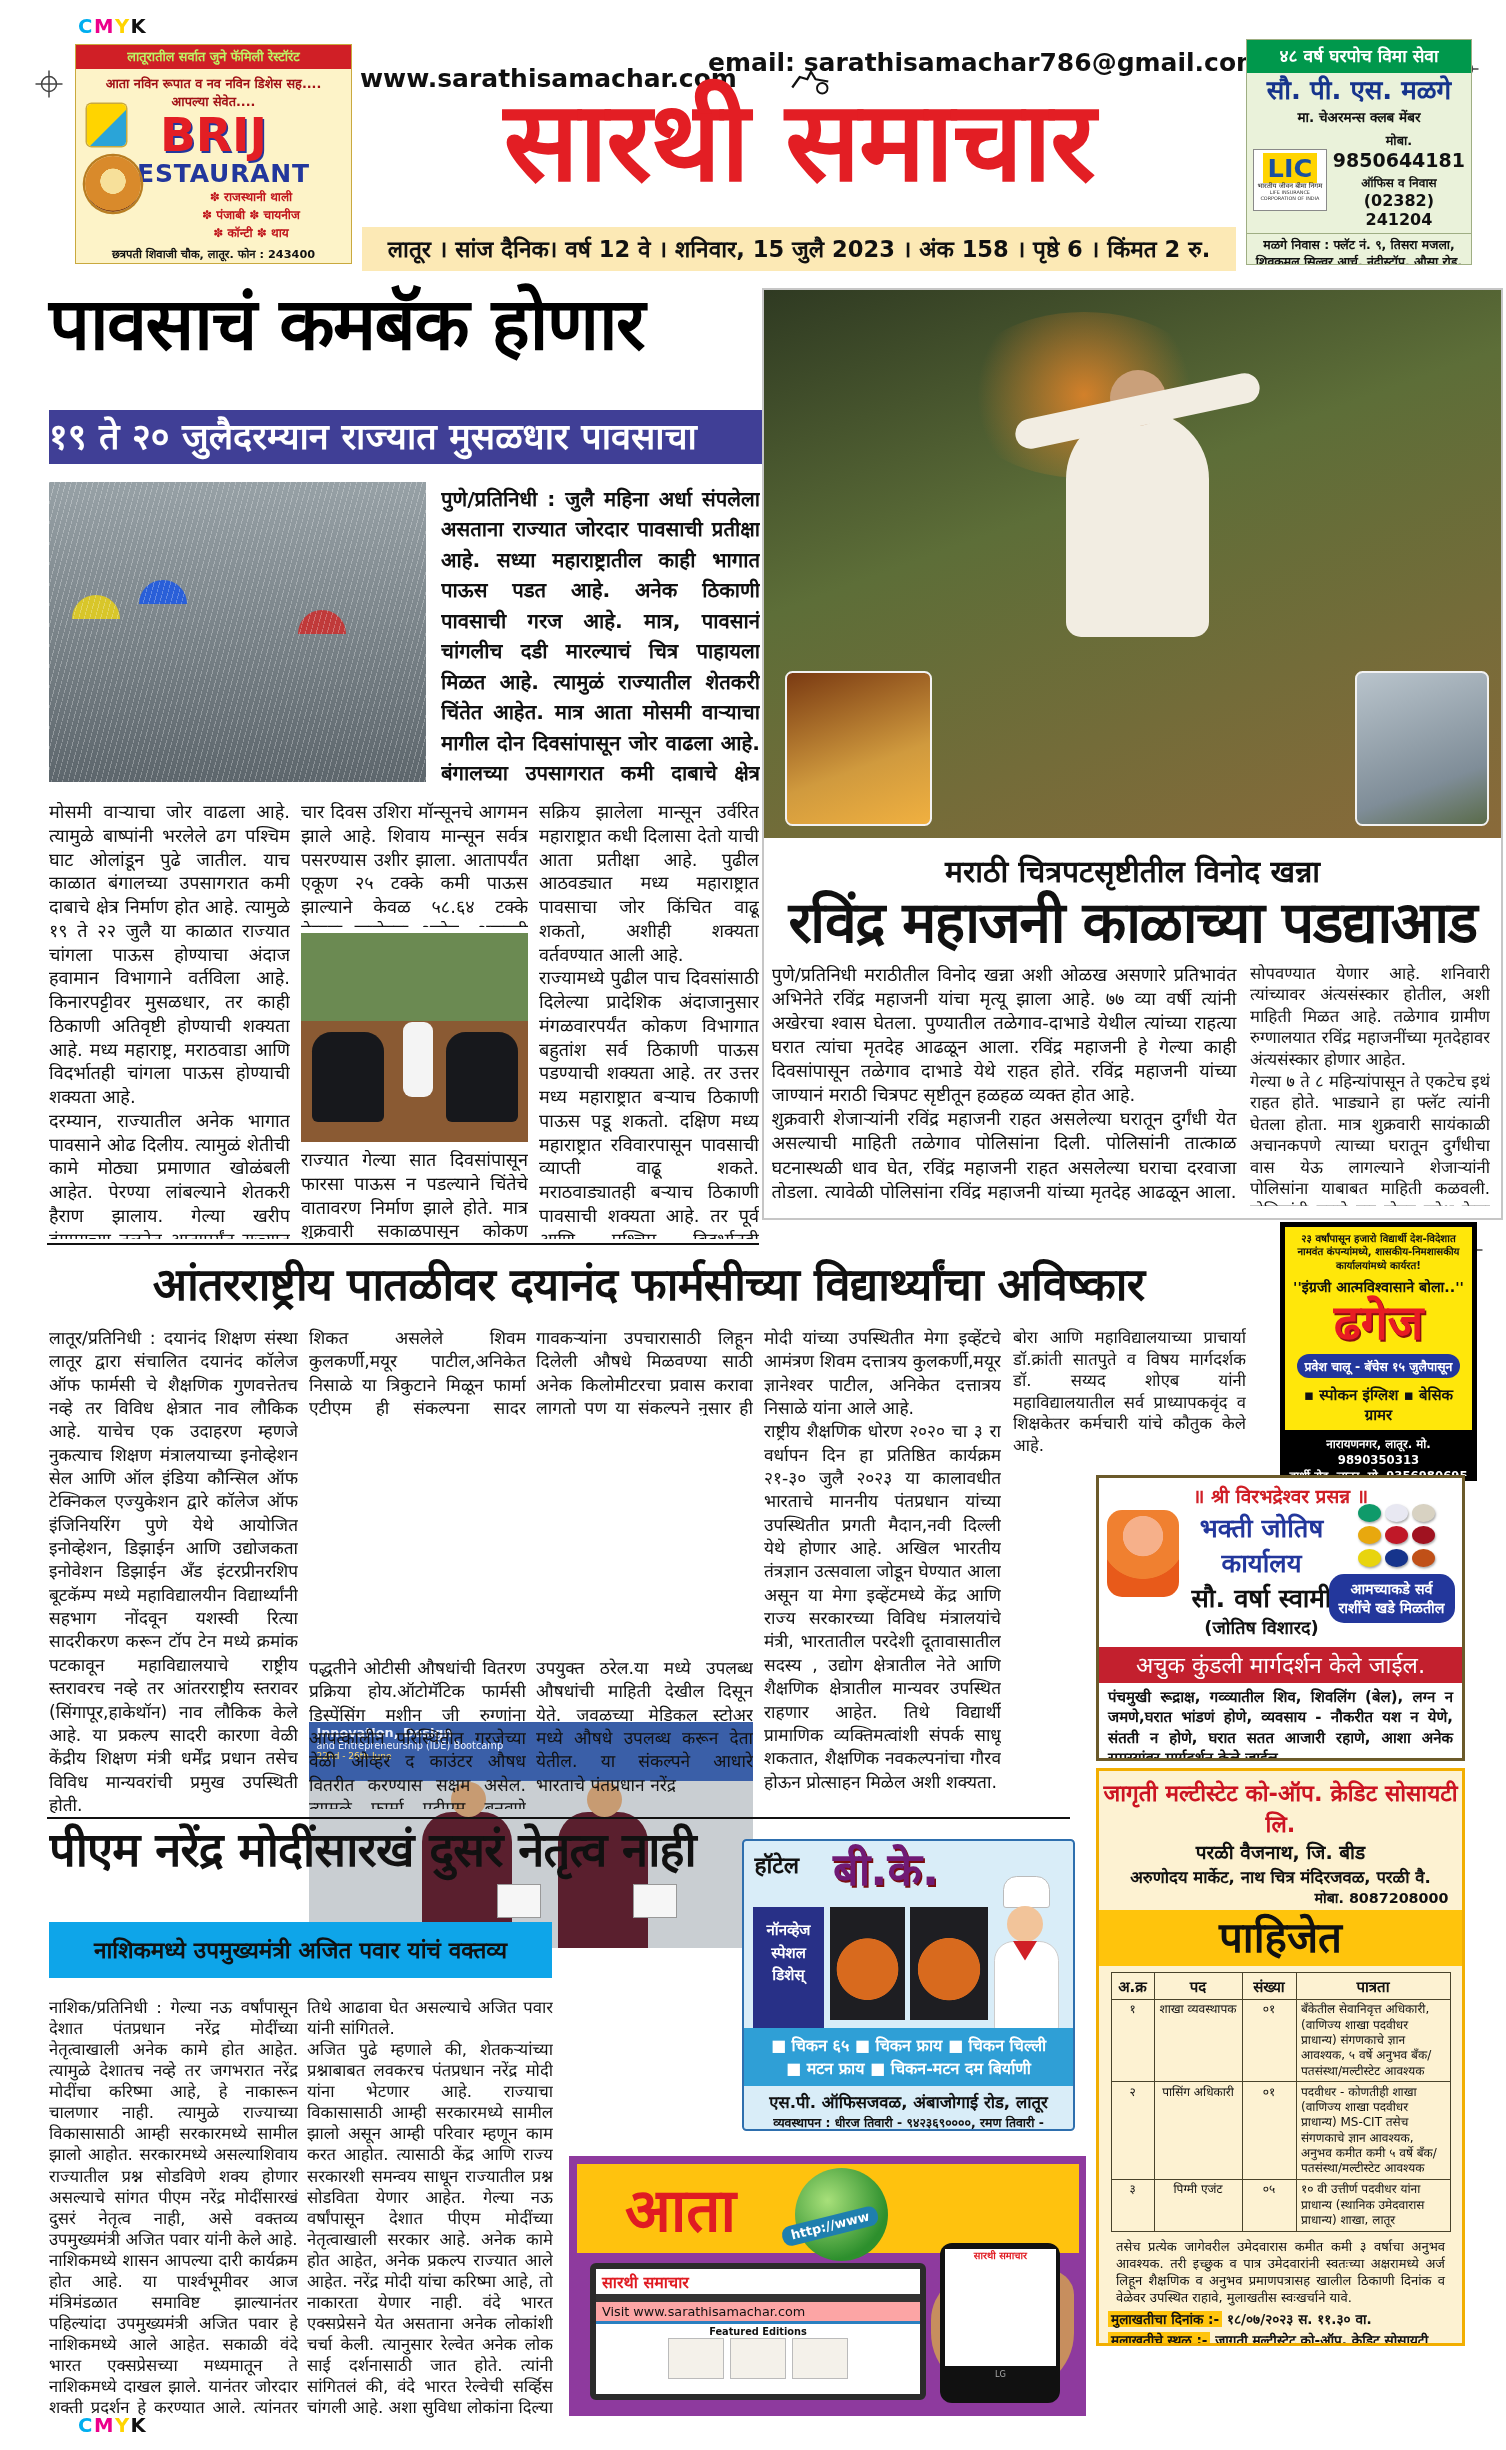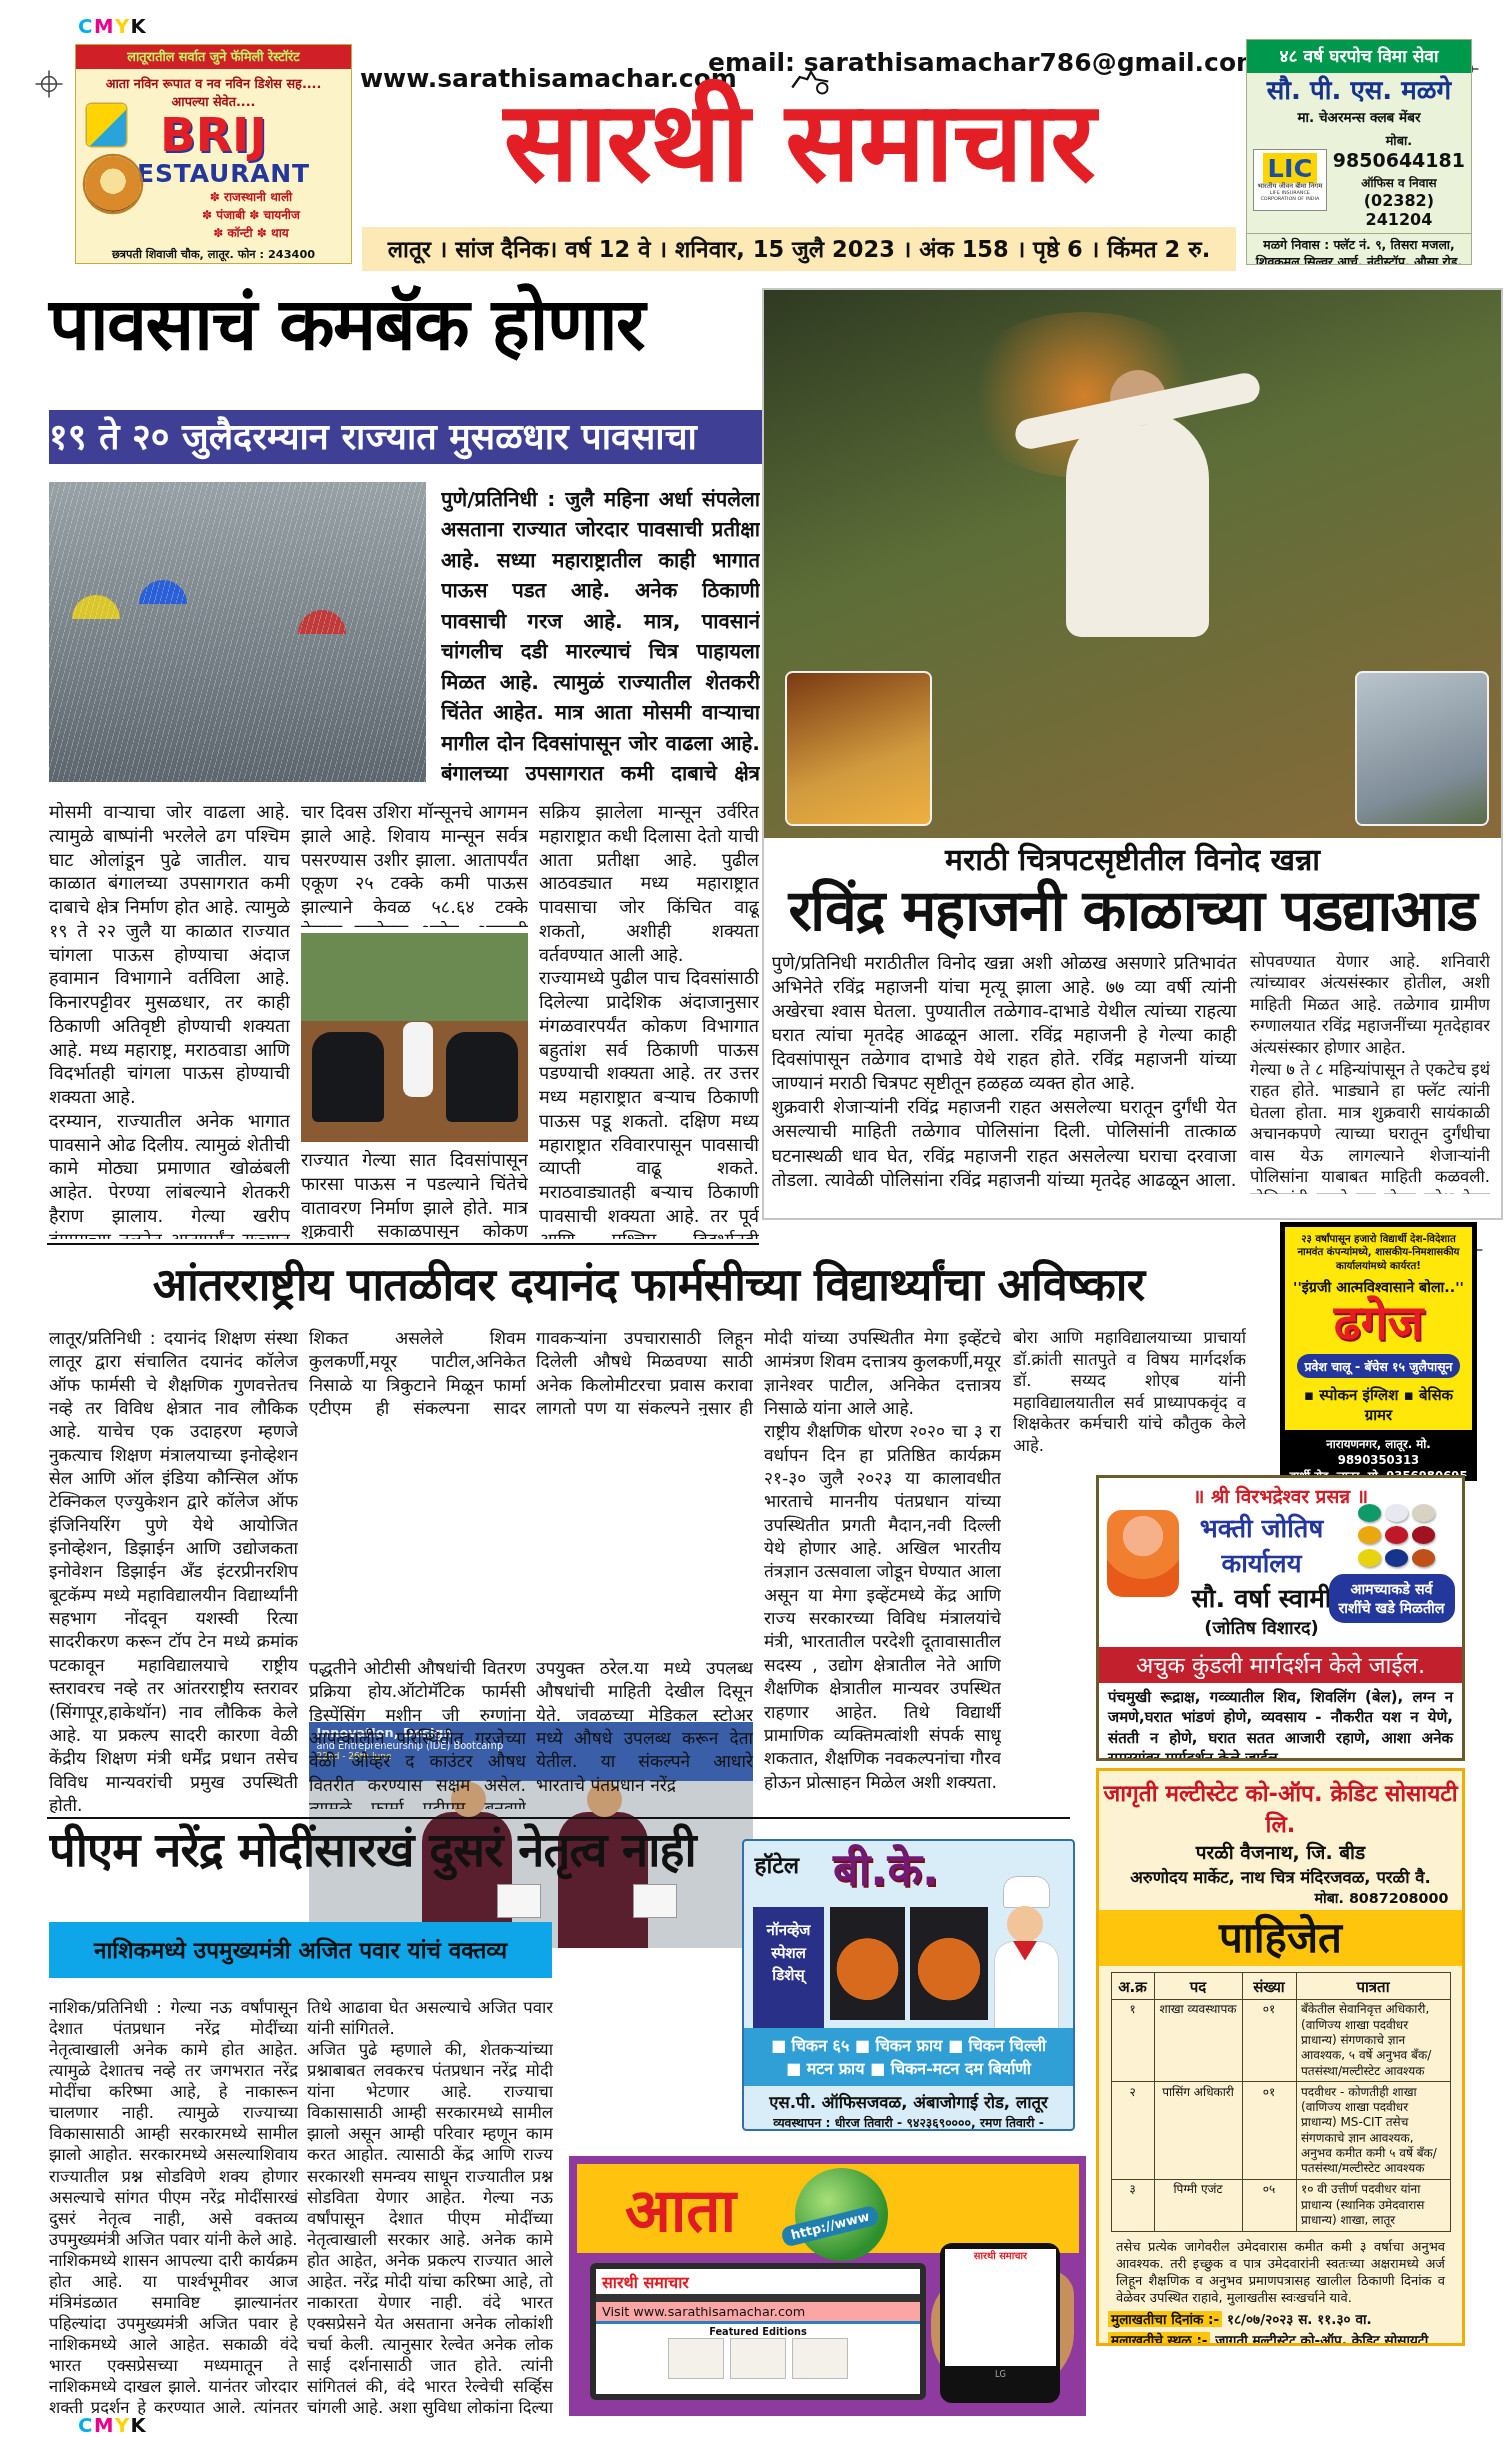--- a/index.html
+++ b/index.html
@@ -266,21 +266,21 @@
 राज्यामध्ये पुढील पाच दिवसांसाठी दिलेल्या प्रादेशिक अंदाजानुसार मंगळवारपर्यंत कोकण विभागात बहुतांश सर्व ठिकाणी पाऊस पडण्याची शक्यता आहे. तर उत्तर मध्य महाराष्ट्रात बऱ्याच ठिकाणी पाऊस पडू शकतो. दक्षिण मध्य महाराष्ट्रात रविवारपासून पावसाची व्याप्ती वाढू शकते. मराठवाड्यातही बऱ्याच ठिकाणी पावसाची शक्यता आहे. तर पूर्व आणि पश्चिम विदर्भातही रविवारपर्यंत बऱ्याच ठिकाणी आणि त्यानंतर बहुतांश सर्व ठिकाणी पावसाची शक्यता वर्तविण्यात आली आहे. कोकणाबरोबरच उत्तर महाराष्ट्र आणि सोलापूरपर्यंतच्या जिल्ह्यांमध्ये पावसाची शक्यता वाढल्याचे हवामान विभागाचे निवृत्त अधिकारी माणिकराव खुळे यांनी स्पष्ट केले.</div>
   <div class="abs divider" style="left:47px;top:1243px;width:712px;height:2.3px"></div>
 
   <div class="abs clip" style="left:762px;top:288px;width:737px;height:928px;border:2.3px solid #c6c6c6">
     <div class="photo mainphoto" style="height:548px">
       <div class="glow"></div>
       <div class="figure"></div>
       <div class="inset" style="left:21px;width:143px;height:151px;background:linear-gradient(160deg,#7a3a12,#d09a3e 60%,#f0b040)"></div>
       <div class="inset" style="right:12px;width:130px;height:151px;background:linear-gradient(160deg,#b9c4cc,#7f8d98 70%,#5a6b4a)"></div>
     </div>
-    <div class="kicker" style="">मराठी चित्रपटसृष्टीतील विनोद खन्ना</div>
+    <div class="kicker" style="margin-top:12px">मराठी चित्रपटसृष्टीतील विनोद खन्ना</div>
     <div class="mh">रविंद्र महाजनी काळाच्या पडद्याआड</div>
     <div style="display:flex;gap:13.6px;padding:9px 7.5px 0 7.5px">
       <div class="j pre clip" style="width:465px;height:243px;font-size:18px;line-height:1.34">पुणे/प्रतिनिधी मराठीतील विनोद खन्ना अशी ओळख असणारे प्रतिभावंत अभिनेते रविंद्र महाजनी यांचा मृत्यू झाला आहे. ७७ व्या वर्षी त्यांनी अखेरचा श्वास घेतला. पुण्यातील तळेगाव-दाभाडे येथील त्यांच्या राहत्या घरात त्यांचा मृतदेह आढळून आला. रविंद्र महाजनी हे गेल्या काही दिवसांपासून तळेगाव दाभाडे येथे राहत होते. रविंद्र महाजनी यांच्या जाण्यानं मराठी चित्रपट सृष्टीतून हळहळ व्यक्त होत आहे.
 शुक्रवारी शेजाऱ्यांनी रविंद्र महाजनी राहत असलेल्या घरातून दुर्गंधी येत असल्याची माहिती तळेगाव पोलिसांना दिली. पोलिसांनी तात्काळ घटनास्थळी धाव घेत, रविंद्र महाजनी राहत असलेल्या घराचा दरवाजा तोडला. त्यावेळी पोलिसांना रविंद्र महाजनी यांच्या मृतदेह आढळून आला. दरम्यान, दोन ते तीन दिवसांपूर्वीच मृत्यू झाल्याचा प्राथमिक अंदाज पोलीस तपासात व्यक्त केला जात आहे.
 रविंद्र महाजनी यांचा मुलगा अभिनेता गश्मीर महाजनी मुंबईत राहतो. पोलिसांनी त्याला सर्व माहिती दिली असून तो तात्काळ पुण्यात दाखल झाला. रविंद्र महाजनी यांचा मृतदेह पोलिसांनी ताब्यात घेतला असून शवविच्छेदनासाठी रुग्णालयात पाठवला आहे. शवविच्छेदनानंतर मृतदेह त्यांचा मुलगा गश्मीर महाजनीकडे</div>
       <div class="j pre clip" style="width:240px;height:243px;font-size:16.6px;line-height:1.3">सोपवण्यात येणार आहे. शनिवारी त्यांच्यावर अंत्यसंस्कार होतील, अशी माहिती मिळत आहे. तळेगाव ग्रामीण रुग्णालयात रविंद्र महाजनींच्या मृतदेहावर अंत्यसंस्कार होणार आहेत.
 गेल्या ७ ते ८ महिन्यांपासून ते एकटेच इथं राहत होते. भाड्याने हा फ्लॅट त्यांनी घेतला होता. मात्र शुक्रवारी सायंकाळी अचानकपणे त्याच्या घरातून दुर्गंधीचा वास येऊ लागल्याने शेजाऱ्यांनी पोलिसांना याबाबत माहिती कळवली. पोलिसांनी घराचे दार तोडून प्रवेश केला तेंव्हा ते मृतावस्थेत आढळले. सर्व परिस्थिती पाहिली असता २-३ दिवसांपूर्वी त्यांचा मृत्यू झाला असण्याचा प्राथमिक अंदाज पोलिसांनी वर्तवला. रवींद्र महाजनी यांनी प्रामुख्याने मराठी, हिंदी आणि गुजराती चित्रपटांमध्ये अभिनय केला आहे. १९७५ मध्ये व्ही. शांताराम दिग्दर्शित झुंज या मराठी चित्रपटाद्वारे त्यांनी चित्रपटसृष्टीत पदार्पण केलं. त्यांनी भूमिका साकारलेले लक्ष्मी (१९७८), दुनिया करी सलाम (१९७९), गोंधळात गोंधळ (१९८१), मुंबईचा फौजदार (१९८५) हे चित्रपट विशेष गाजले. रविंद्र महाजनी यांनी दिग्दर्शक आणि निर्माता म्हणूनही काम केलं आहे. त्यांनी १९९७ साली प्रदर्शित झालेल्या सत्तेसाठी काहीही या चित्रपटासाठी दिग्दर्शक म्हणून काम केलं होतं. तसेच, या चित्रपटाची निर्मितीही त्यांनीच केली होती.</div>
     </div>
   </div>
 

